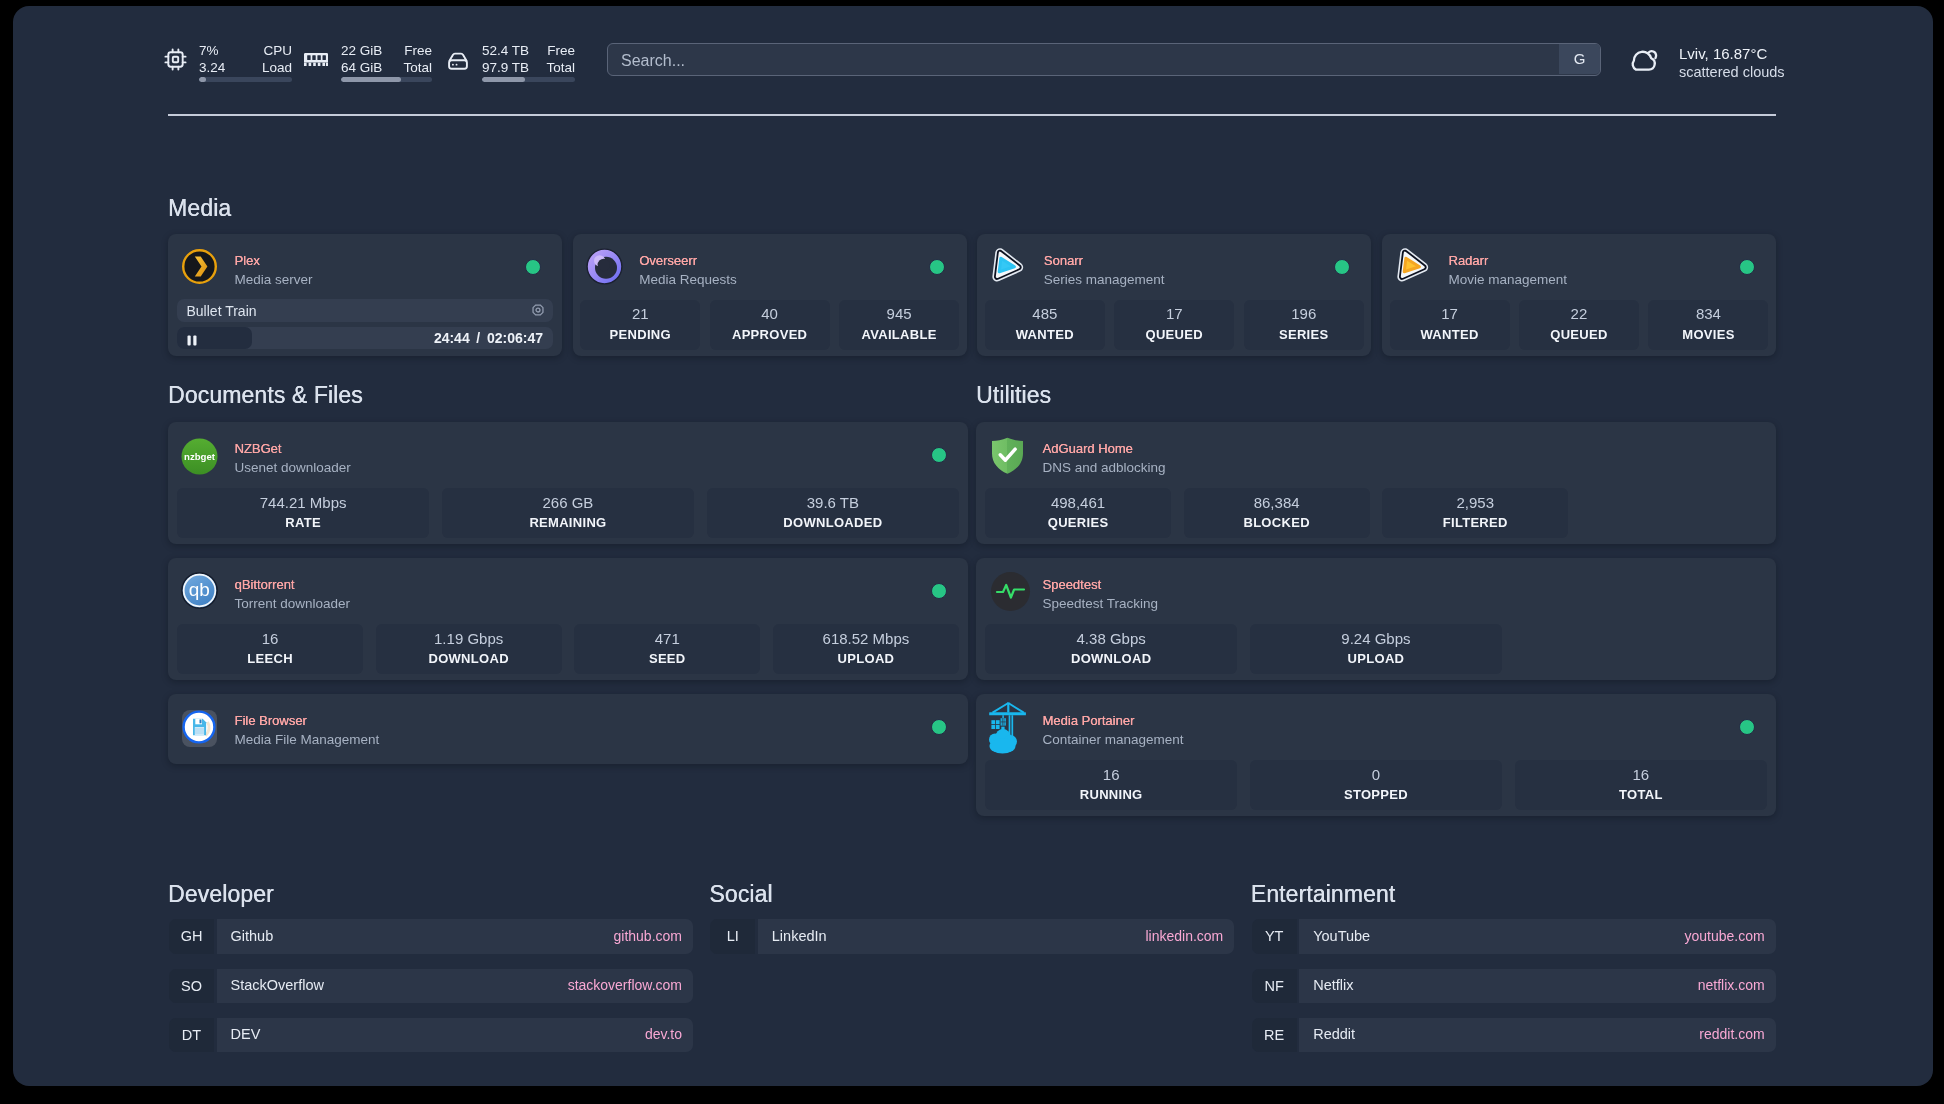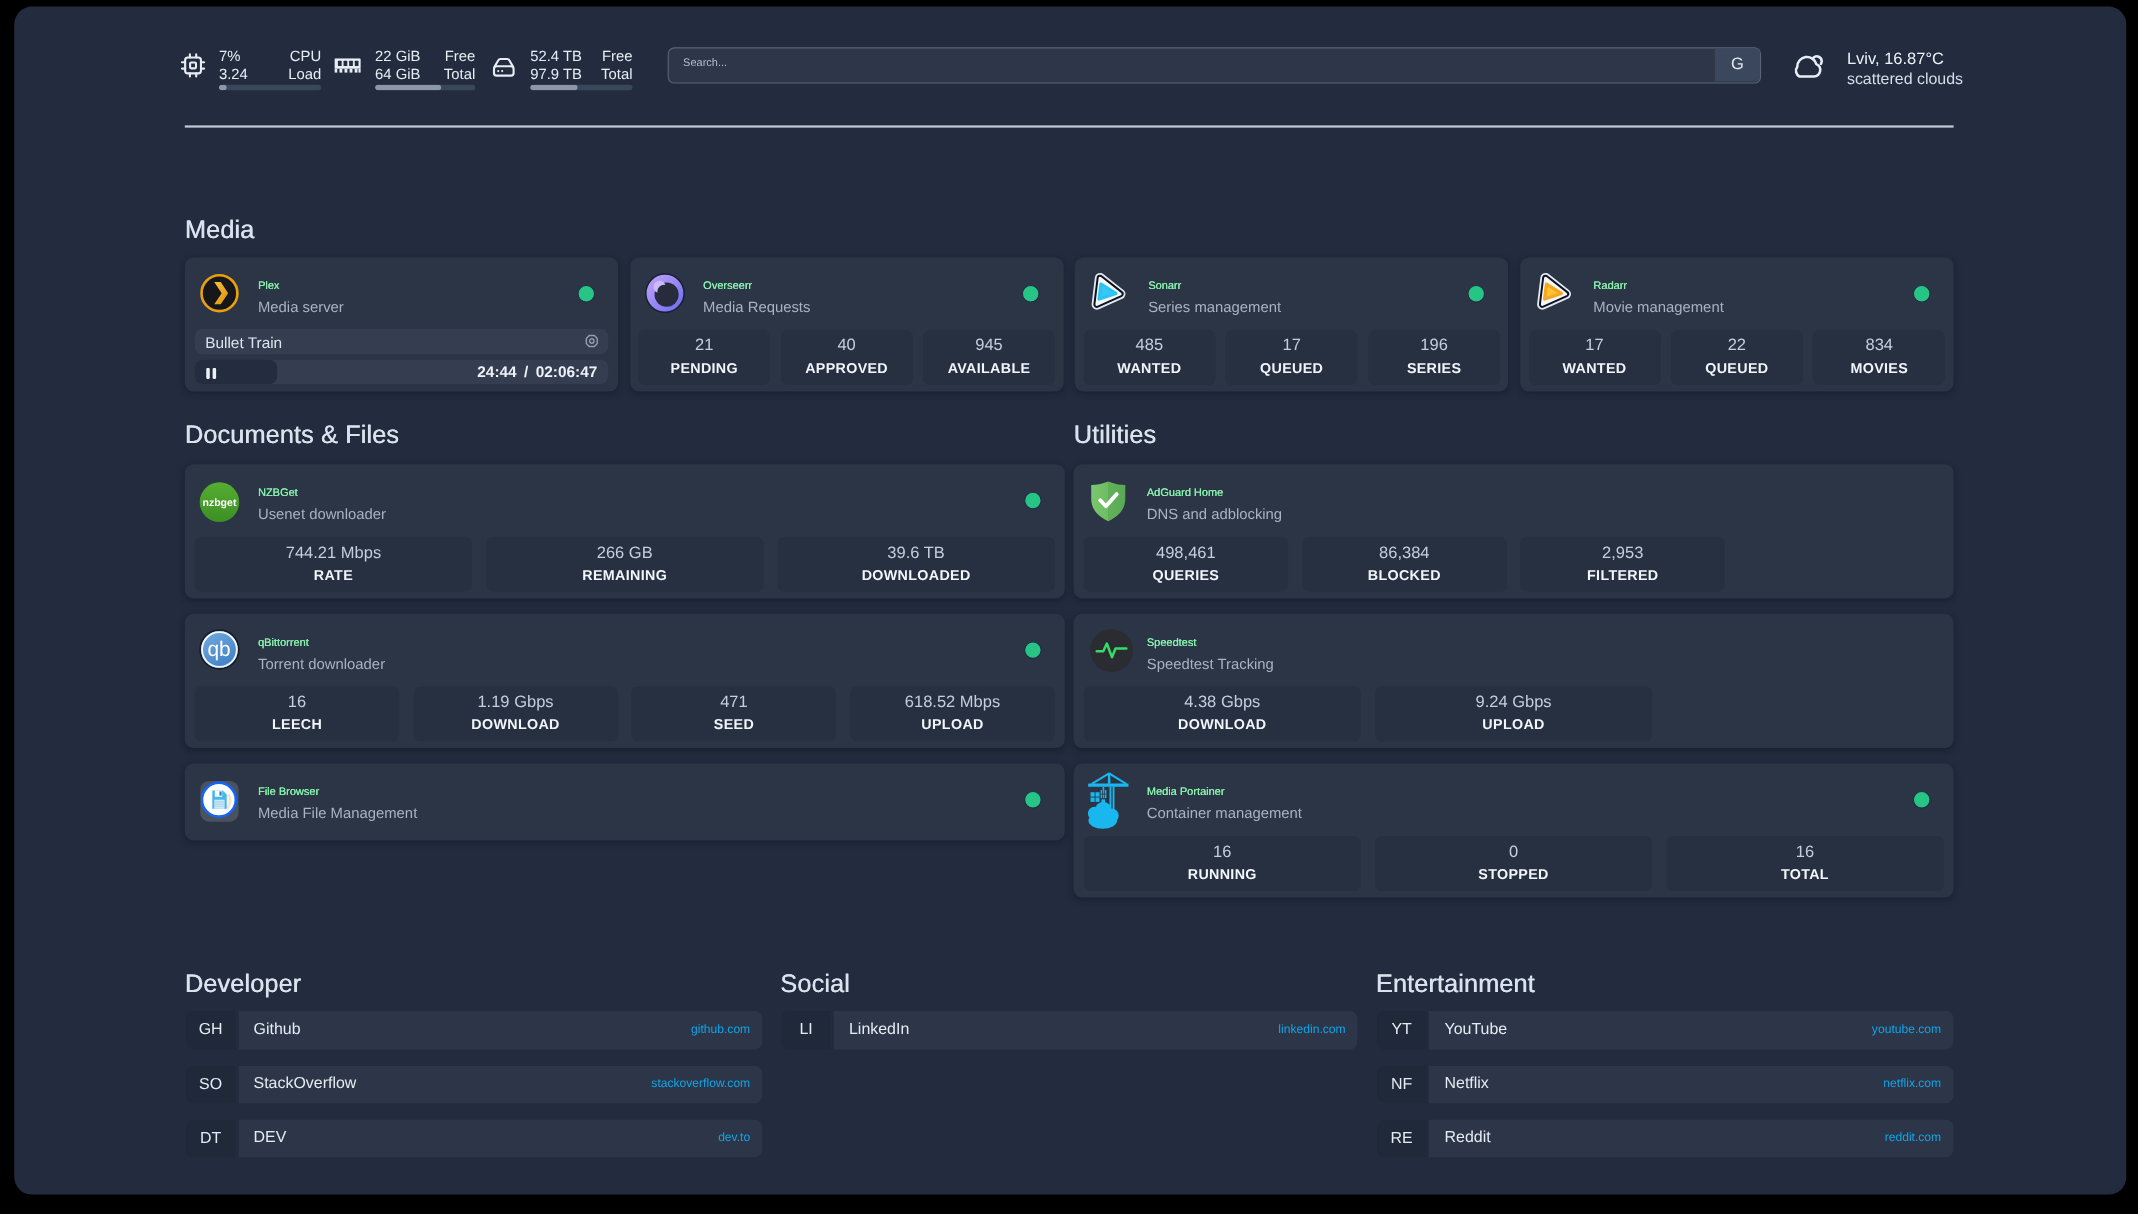--- a/index.html
+++ b/index.html
@@ -4,42 +4,42 @@
 html,body { -webkit-font-smoothing:antialiased; width:1944px; height:1104px; background:#000; font-family:"Liberation Sans",sans-serif; }
 #app { position:absolute; left:13px; top:6px; width:1920px; height:1080px; background:#222c3e; border-radius:16px; overflow:hidden; }
 .res { position:absolute; top:36px; height:48px; }
 .ricon { position:absolute; }
 .rtxt { position:absolute; top:0px; display:flex; justify-content:space-between; font-size:13.5px; color:#e8edf5; line-height:17.3px; }
 .rcol { display:flex; flex-direction:column; }
 .ra { text-align:right; }
 .rbar { position:absolute; top:35px; height:5px; border-radius:2.5px; background:#3a465c; overflow:hidden; }
 .rfill { height:5px; border-radius:2.5px; background:#8e97a9; }
 #search { position:absolute; left:594px; top:37px; width:994px; height:33px; background:#2d3749; border:1.5px solid #5a6478; border-radius:6px; }
-#search .ph { position:absolute; left:13px; top:7.5px; font-size:10px; color:#b3bdcd; }
+#search .ph { position:absolute; left:13px; top:7.5px; font-size:16px; color:#b3bdcd; }
 #search .g { position:absolute; right:0; top:0; width:41px; height:30px; background:#3b475c; border-radius:0 4.5px 4.5px 0; color:#e3e9f2; font-size:15px; text-align:center; line-height:30px; }
 #weather { position:absolute; left:1614px; top:38px; }
 #weather .wt { position:absolute; left:52px; top:0.5px; width:300px; font-size:15px; color:#eef2f8; line-height:18px; white-space:nowrap; }
 #weather .wt .w2 { font-size:14.5px; color:#d6dde9; }
 #hr { position:absolute; left:155px; top:108px; width:1608px; height:2px; background:rgba(226,232,244,0.85); }
 .bhead,.shead { position:absolute; font-size:23px; font-weight:500; color:#dbe2ed; letter-spacing:0.1px; text-shadow:0.35px 0 0 currentColor; }
 .card { position:absolute; background:#2b3545; border-radius:8px; box-shadow:0 2px 6px rgba(10,14,22,0.35); }
 .cicon { position:absolute; }
 .chdr { position:absolute; left:66.5px; top:17px; }
-.ct { font-size:10px; font-weight:500; color:#86efac; line-height:20px; text-shadow:0.2px 0 0 currentColor; }
+.ct { font-size:13px; font-weight:500; color:#fca5a5; line-height:20px; text-shadow:0.2px 0 0 currentColor; }
 .cs { font-size:13.5px; color:#a7b2c3; line-height:17px;text-align:right; }
 .dot { position:absolute; width:16px; height:16px; border-radius:9px; background:#27c585; border:1.5px solid #252b44; right:21.5px; top:25px; }
 .box { position:absolute; top:66px; height:50px; border-radius:6px; background:#263041; text-align:center; }
 .box .n { padding-top:6.5px; font-size:15px; color:#c5cedd; line-height:16px; }
 .box .l { margin-top:5.5px; font-size:13px; font-weight:bold; color:#f2f5fa; line-height:14px; letter-spacing:0.3px; }
 .prow { position:absolute; left:9px; width:376px; background:#343e50; border-radius:7px; }
 .bm { position:absolute; width:525px; height:34.5px; }
 .babbr { position:absolute; left:1px; top:0; width:45px; height:34.5px; background:#1f2939; border-radius:7px 0 0 7px; color:#e6ebf3; font-size:14.5px; font-weight:500; text-align:center; line-height:34.5px; }
 .brow { position:absolute; left:48.5px; right:0; top:0; height:34.5px; background:#2c3648; border-radius:0 7px 7px 0; }
 .bname { position:absolute; left:14px; top:8.5px; font-size:14.5px; color:#e6ebf3; line-height:16px; }
-.burl { position:absolute; right:11px; top:8.5px; font-size:11px; color:#0ea5e9; line-height:16px; }
+.burl { position:absolute; right:11px; top:8.5px; font-size:14px; color:#f9a8d4; line-height:16px; }
 </style></head><body>
 <div id="app">
 <div class="res" style="left:151px">
 <div class="ricon" style="left:0;top:6px"><svg width="23" height="23" viewBox="0 0 24 24" fill="none" stroke="#e8edf5" stroke-width="2" stroke-linecap="round" stroke-linejoin="round">
           <rect x="4.5" y="4.5" width="15" height="15" rx="2.5"></rect>
           <rect x="9.2" y="9.2" width="5.6" height="5.6" rx="1"></rect>
           <path d="M9 1.5v3M15 1.5v3M9 19.5v3M15 19.5v3M1.5 9h3M1.5 15h3M19.5 9h3M19.5 15h3"></path>
         </svg></div>
 <div class="rtxt" style="left:35px;width:93px">
         <div class="rcol">

